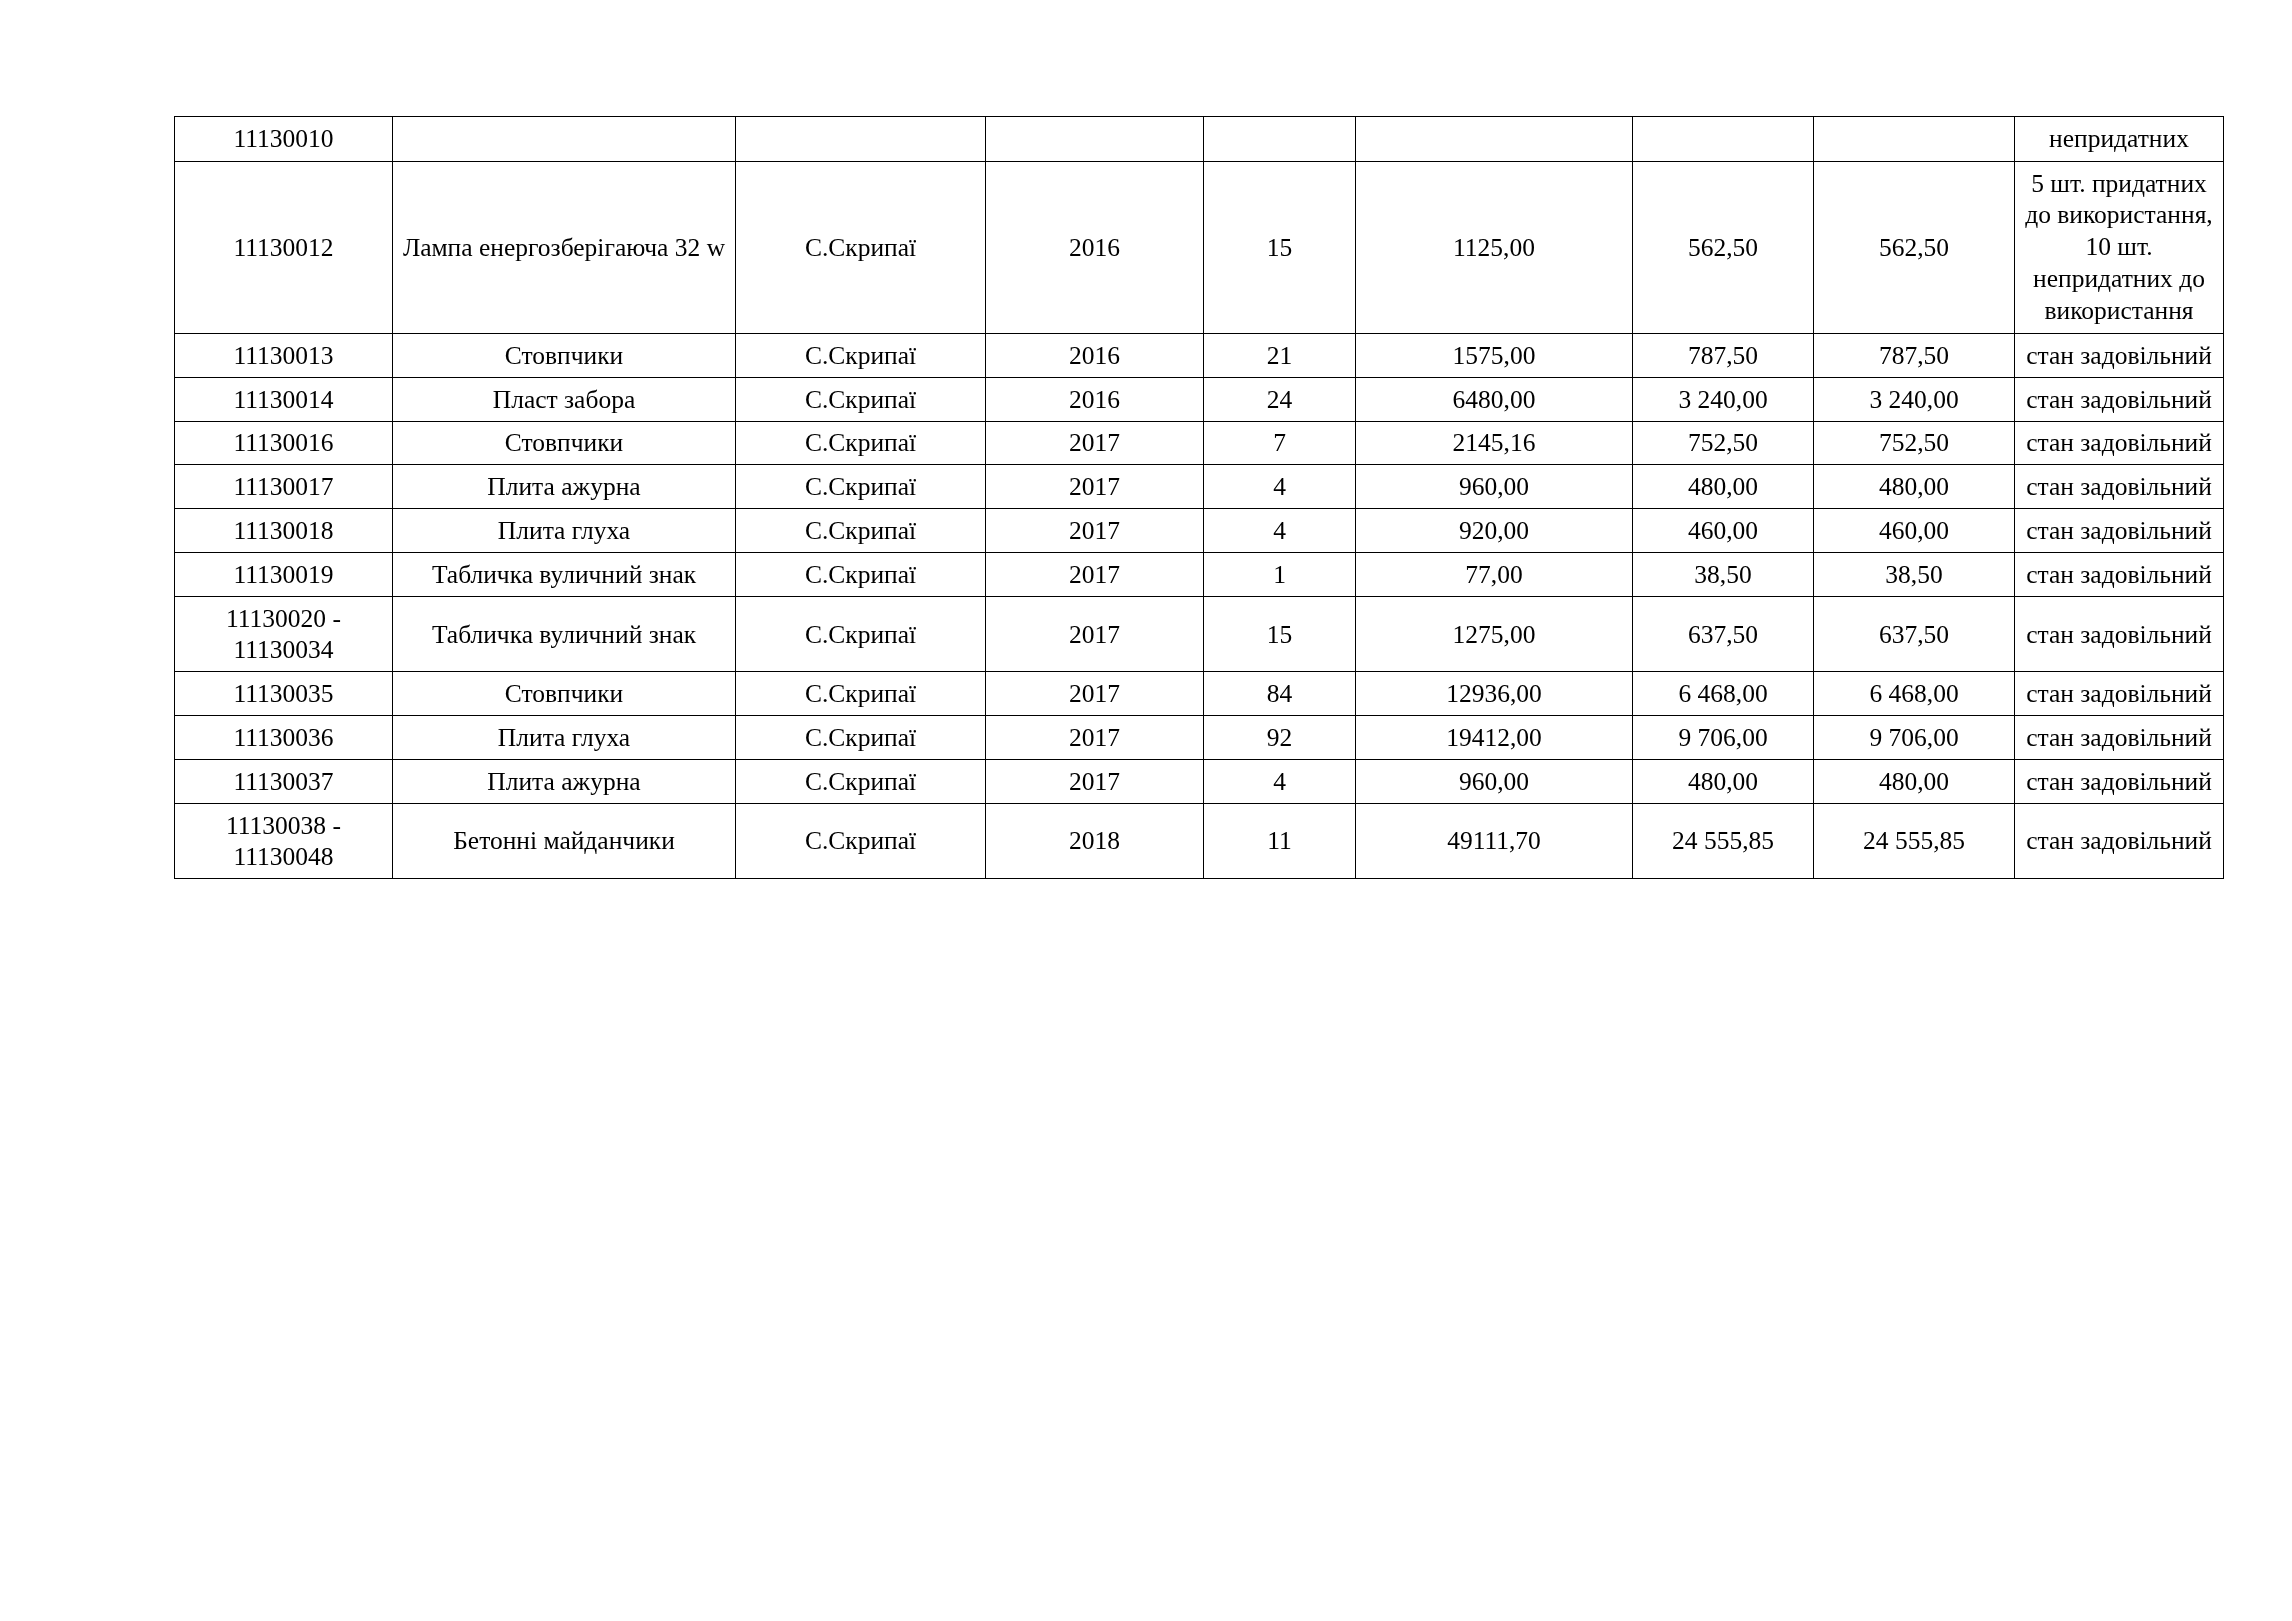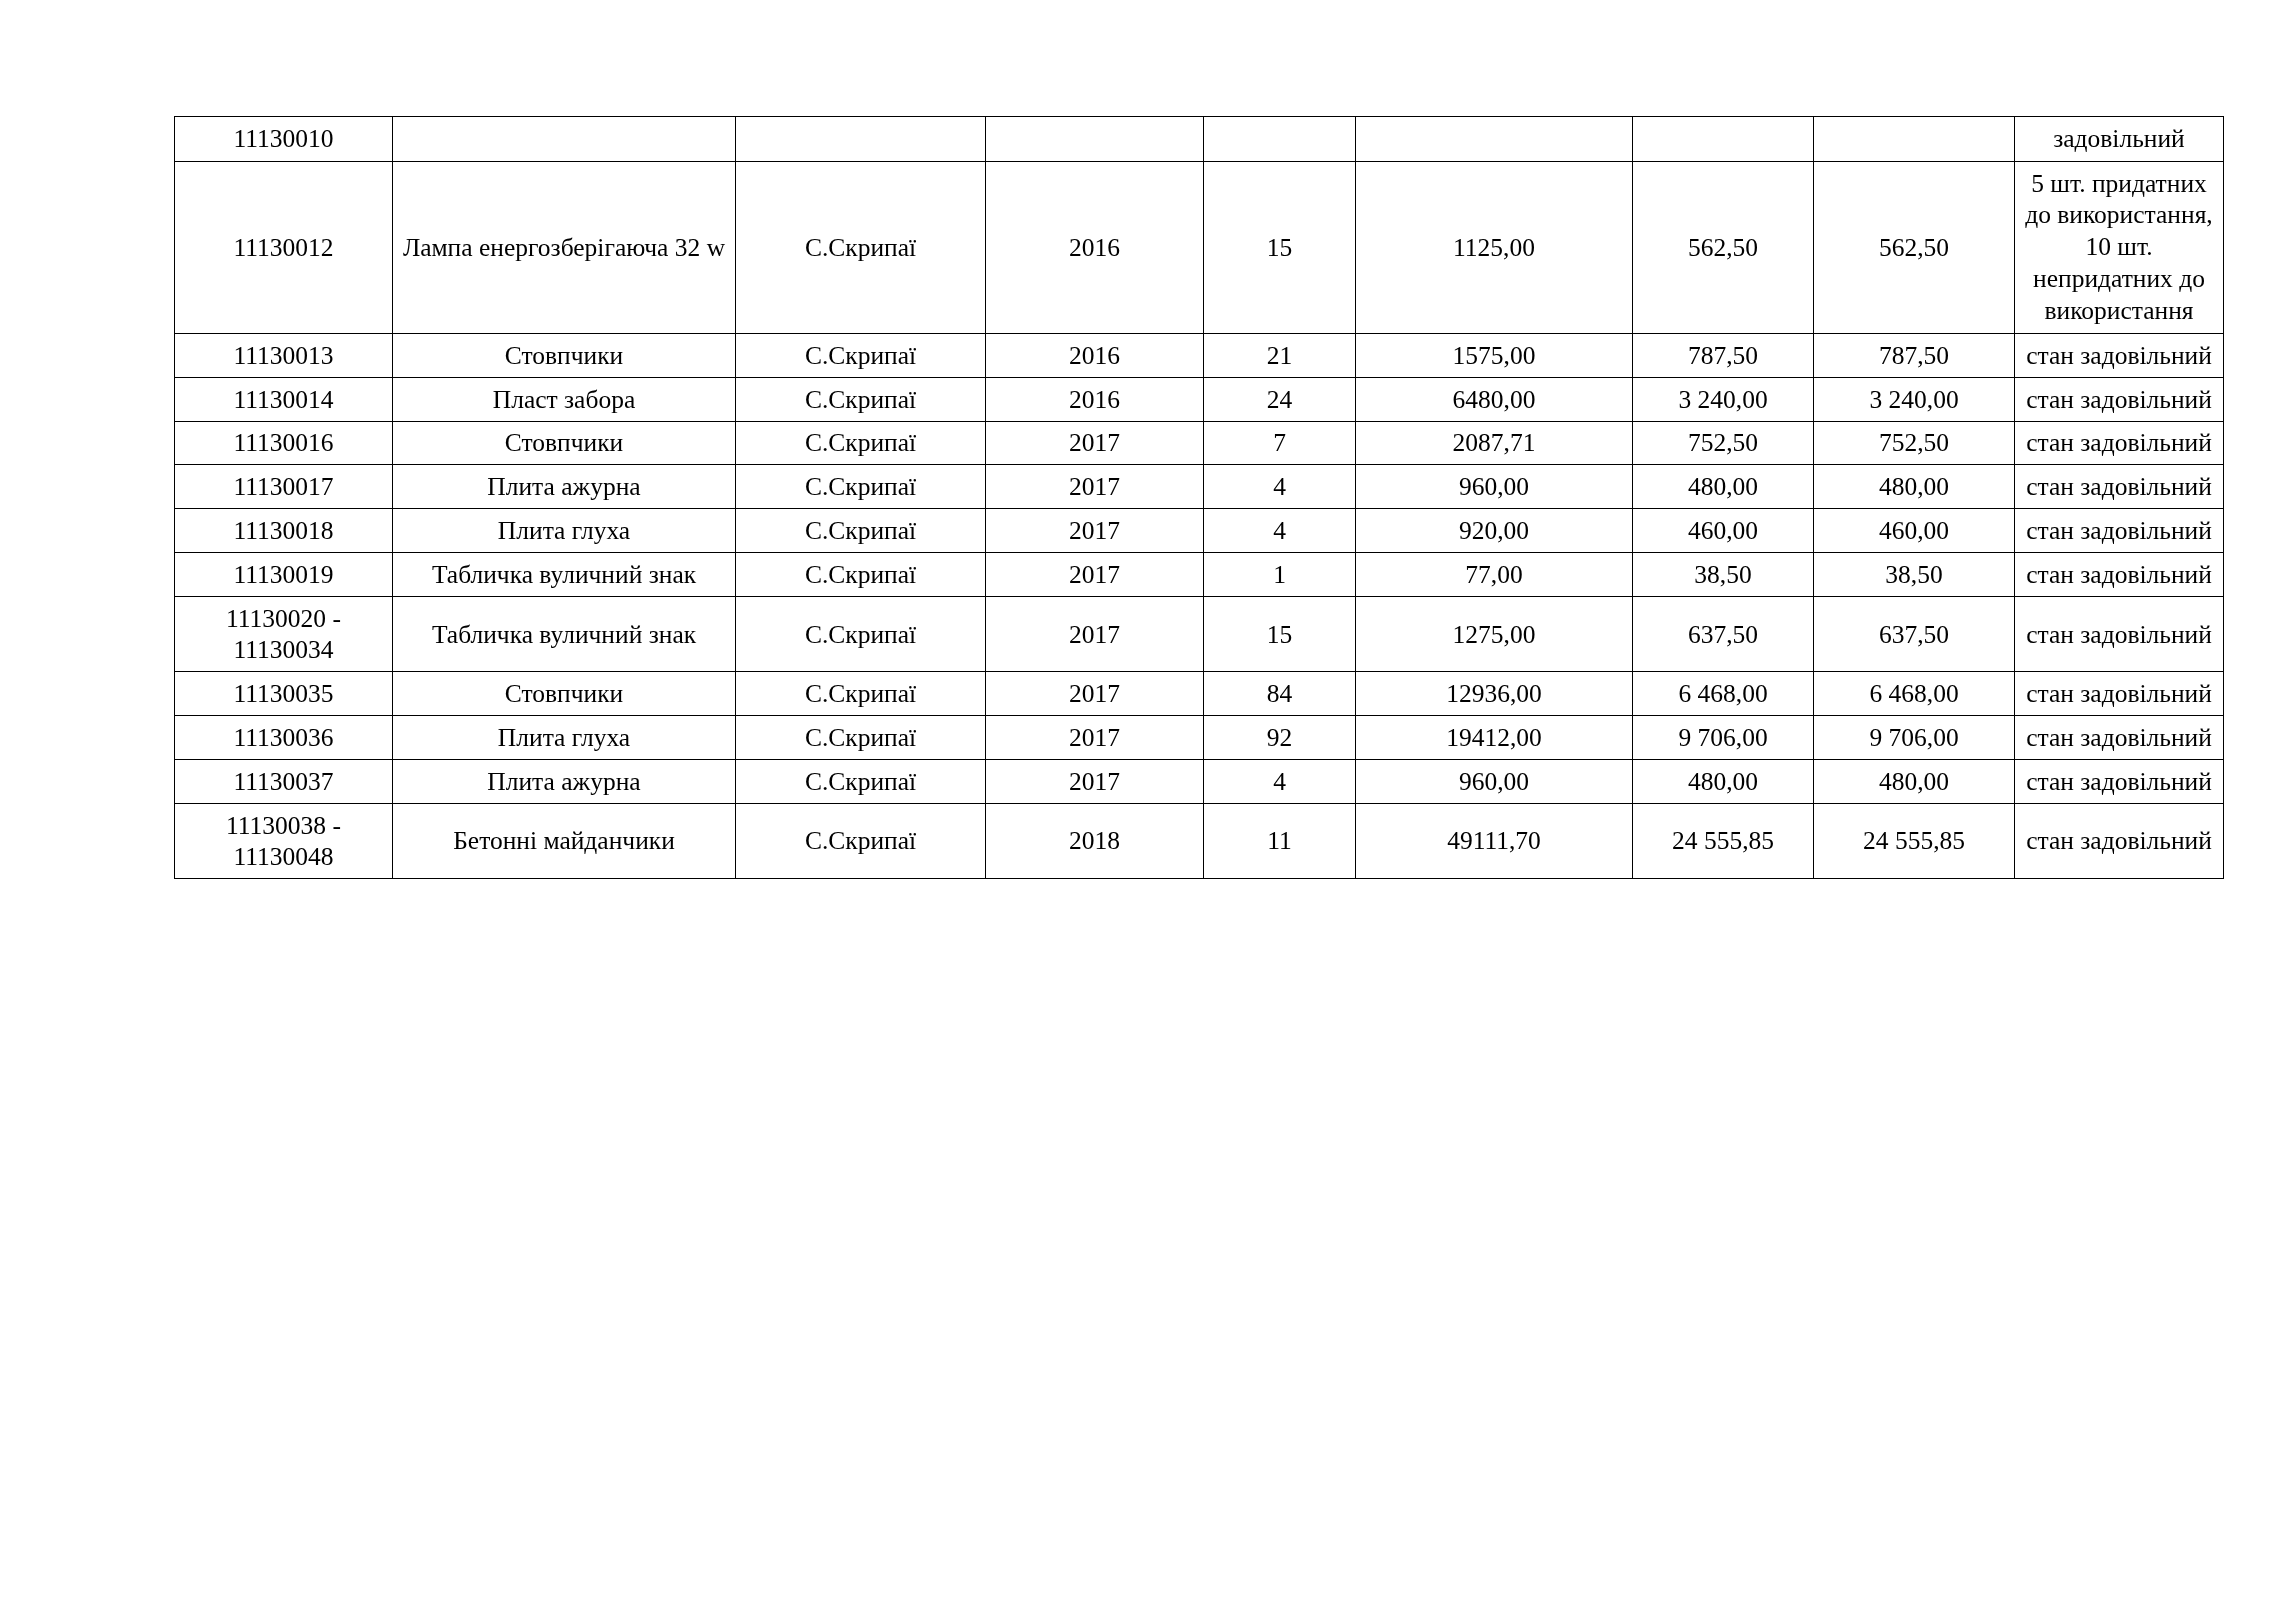--- a/index.html
+++ b/index.html
@@ -101,21 +101,21 @@
 
         <tr>
           <td class="col-code">11130010</td>
           <td class="col-name"></td>
           <td class="col-place"></td>
           <td class="col-year"></td>
           <td class="col-qty"></td>
           <td class="col-sum"></td>
           <td class="col-wear"></td>
           <td class="col-resid"></td>
-          <td class="col-state big">задовільний</td>
+          <td class="col-state big">непридатних</td>
         </tr>
 
 
         <tr class="row-tall">
           <td class="col-code">11130012</td>
           <td class="col-name">Лампа енергозберігаюча 32 w</td>
           <td class="col-place">С.Скрипаї</td>
           <td class="col-year">2016</td>
           <td class="col-qty">15</td>
           <td class="col-sum">1125,00</td>
@@ -148,21 +148,21 @@
           <td class="col-state">стан задовільний</td>
         </tr>
 
 
         <tr>
           <td class="col-code">11130016</td>
           <td class="col-name">Стовпчики</td>
           <td class="col-place">С.Скрипаї</td>
           <td class="col-year">2017</td>
           <td class="col-qty">7</td>
-          <td class="col-sum">2087,71</td>
+          <td class="col-sum">2145,16</td>
           <td class="col-wear">752,50</td>
           <td class="col-resid">752,50</td>
           <td class="col-state">стан задовільний</td>
         </tr>
 
         <tr>
           <td class="col-code">11130017</td>
           <td class="col-name">Плита ажурна</td>
           <td class="col-place">С.Скрипаї</td>
           <td class="col-year">2017</td>

